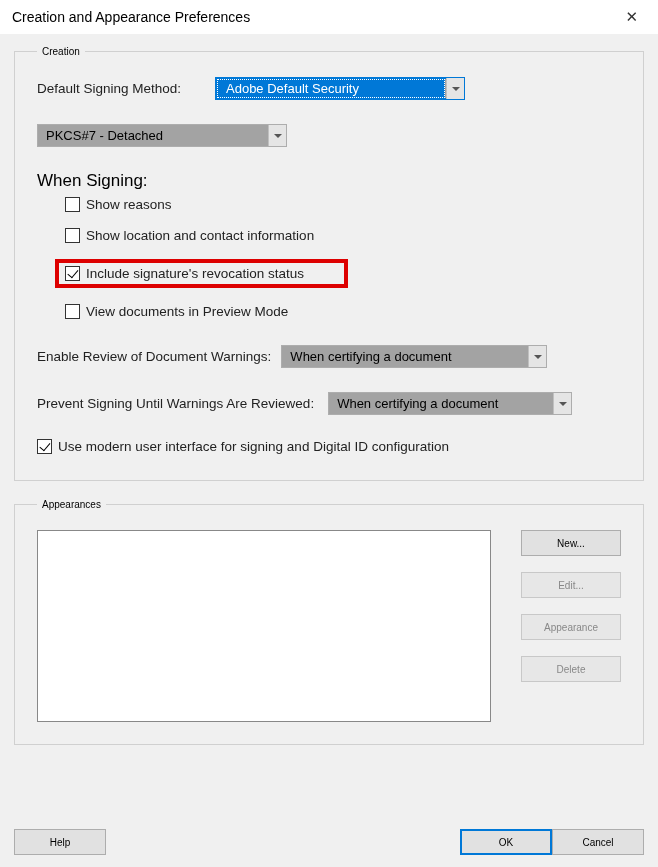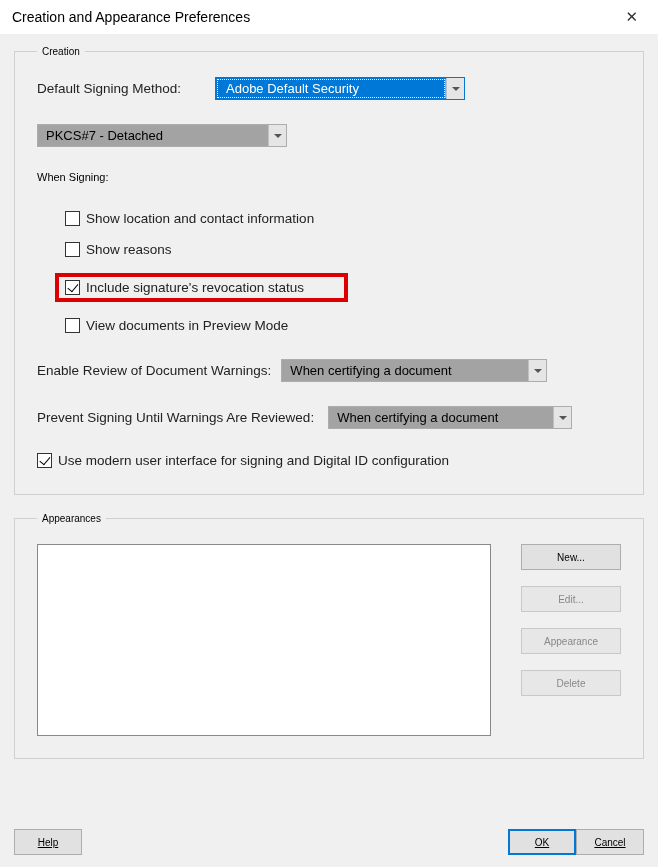--- a/index.html
+++ b/index.html
@@ -114,21 +114,21 @@
       border-bottom: 1.6px solid #000;
       transform: rotate(-50deg) translate(1px, -1px);
     }
     .highlight-red {
       border: 4px solid #d00;
       padding: 3px 40px 3px 6px;
       margin-left: -10px;
       display: inline-flex;
       align-items: flex-start;
     }
-    .when-signing { margin-bottom: 28px; font-size: 11px;}
+    .when-signing { margin-bottom: 6px; font-size: 17px;}
     .appearances-body {
       display: flex;
       gap: 30px;
     }
     .listbox {
       flex: 1;
       height: 192px;
       background: #fff;
       border: 1px solid #888;
     }
@@ -158,21 +158,21 @@
     .bottom-bar {
       position: absolute;
       bottom: 14px;
       left: 14px;
       right: 14px;
       display: flex;
       justify-content: space-between;
       align-items: center;
     }
     .bottom-right { display: flex; }
-    .btn.main { width: 68px; text-decoration: underline; }
+    .btn.main { width: 92px; }
     .btn.primary {
       border: 2px solid #0078d7;
       background: #e1e1e1;
     }
   </style>
 </head>
 <body>
 
 <div class="titlebar">
   <span>Creation and Appearance Preferences</span>
@@ -201,25 +201,25 @@
             <span class="chev"></span>
           </span>
       </div>
     </div>
 
     <div class="when-signing">When Signing:</div>
 
     <div class="group-indent">
       <div class="cbrow">
         <span class="checkbox"></span>
-        <span class="label">Show location and contact information</span>
+        <span class="label">Show reasons</span>
       </div>
       <div class="cbrow">
         <span class="checkbox"></span>
-        <span class="label">Show reasons</span>
+        <span class="label">Show location and contact information</span>
       </div>
       <div class="cbrow">
         <span class="highlight-red">
           <span class="checkbox checked"></span>
           <span class="label">Include signature's revocation status</span>
         </span>
       </div>
       <div class="cbrow" style="margin-bottom:26px">
         <span class="checkbox"></span>
         <span class="label">View documents in Preview Mode</span>

